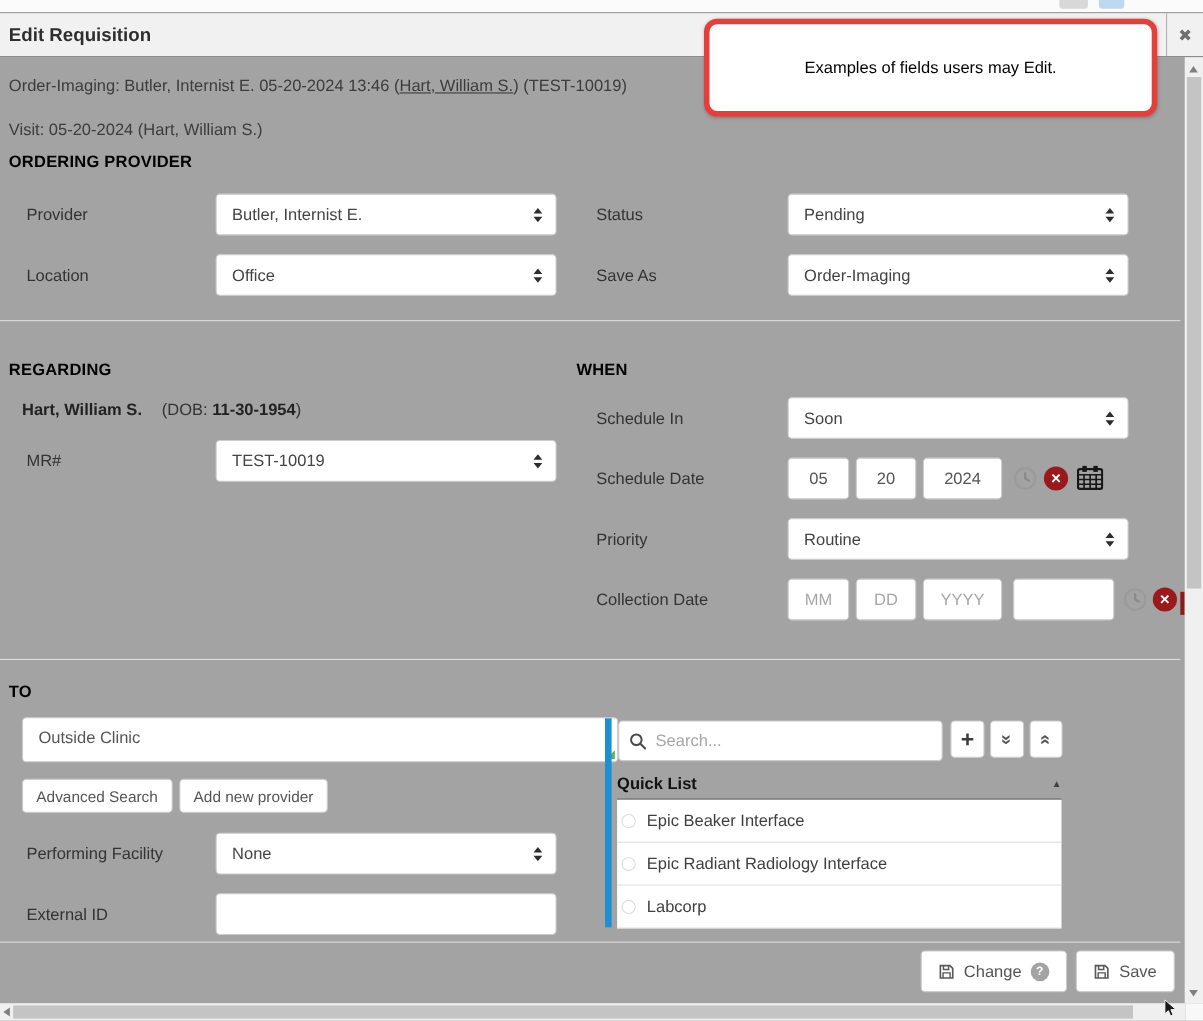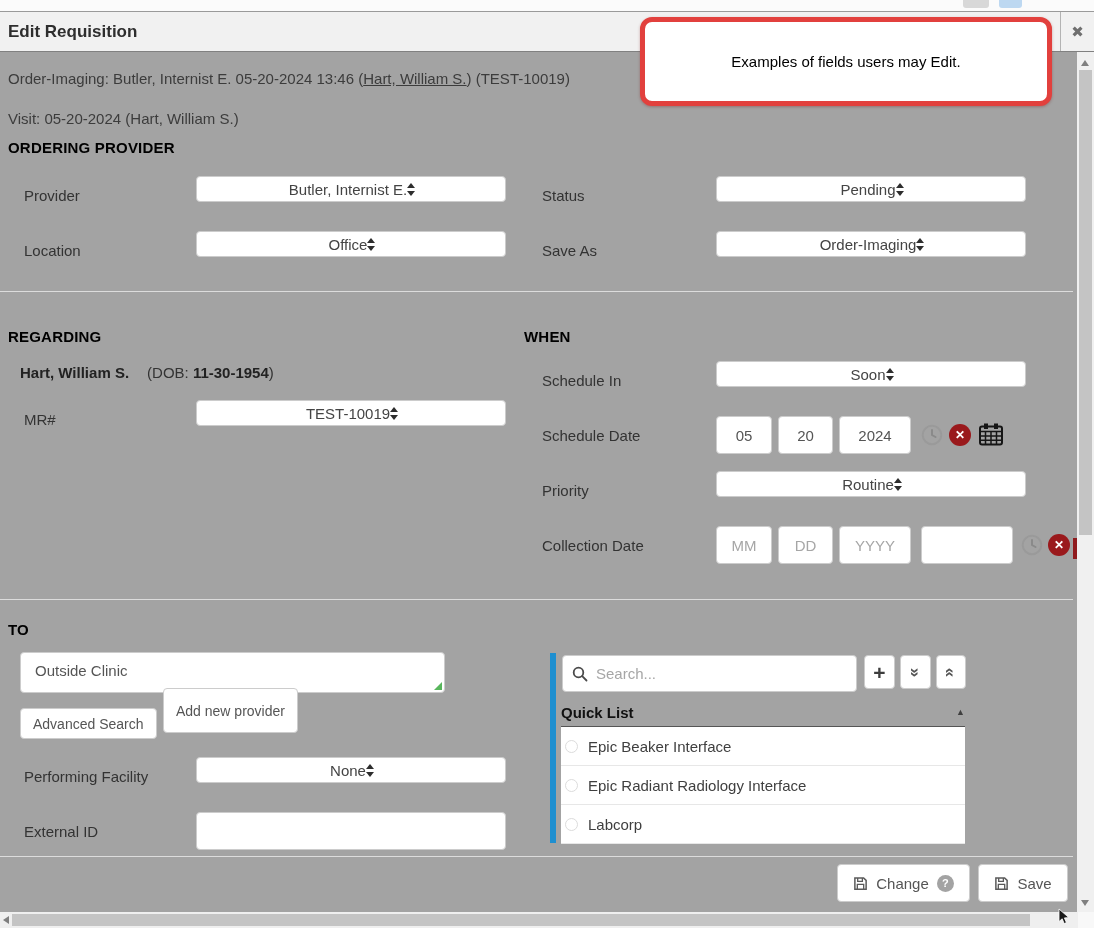--- a/index.html
+++ b/index.html
@@ -2,21 +2,21 @@
 <html><head>
 <meta charset="utf-8">
 <style>
 *{box-sizing:border-box;margin:0;padding:0}
 html,body{background:#fff}
 body{font-family:"Liberation Sans","DejaVu Sans",sans-serif}
 #app{position:relative;width:1094px;height:928px;background:#a3a3a3;overflow:hidden}
 .abs{position:absolute}
 .h{font-size:15px;font-weight:bold;color:#000;letter-spacing:.2px}
 .lbl{height:38px;display:flex;align-items:center;font-size:15px;color:#333}
-.select{height:26px;background:#fff;border:1px solid #ccc;border-radius:4px;display:flex;align-items:center;justify-content:center;padding:0 12px 0 14px;cursor:pointer}
+.select{height:38px;background:#fff;border:1px solid #ccc;border-radius:4px;display:flex;align-items:center;justify-content:space-between;padding:0 12px 0 14px;cursor:pointer}
 .select .val{font-size:15px;color:#444}
 .caret{display:flex;flex-direction:column;align-items:center;gap:3px}
 .caret b{width:0;height:0;border-left:4.5px solid transparent;border-right:4.5px solid transparent}
 .caret b.u{border-bottom:5.5px solid #2d2d2d}
 .caret b.d{border-top:5.5px solid #2d2d2d}
 .tin{height:38px;border:1px solid #ccc;border-radius:4px;font-size:15px;color:#555;text-align:center;background:#fff;outline:none;font-family:inherit}
 .tin::placeholder{color:#a6a6a6}
 .btn{border:1px solid #ccc;border-radius:4px;background:#fff;color:#555;font-size:14px;font-family:inherit;display:inline-flex;align-items:center;justify-content:center;cursor:pointer}
 .hr{border-top:1px solid #dcdcdc;height:0}
 .redx{width:22px;height:22px;border-radius:50%;background:#9a191c;color:#fff;display:flex;align-items:center;justify-content:center;font-size:12px;font-weight:bold;border:none;cursor:pointer;flex:none}
@@ -148,27 +148,27 @@
         <circle cx="11" cy="11" r="9.3" fill="none" stroke="#9a9a9a" stroke-width="2"></circle>
         <path d="M11 6v5l3.5 2" fill="none" stroke="#8a8a8a" stroke-width="2" stroke-linecap="round"></path>
       </svg></span>
   <button class="redx abs" style="left:1048px;top:534px">✕</button>
   <span class="abs" style="left:1073px;top:538px;width:4px;height:21px;background:#8f1a1d"></span>
 
   <div class="hr abs" style="left:0;top:599px;width:1073px"></div>
 
   <div class="h abs" style="left:8px;top:621px">TO</div>
 
-  <div class="abs" style="left:20px;top:652px;width:425px;height:41px;border:1px solid #ccc;border-radius:4px;background:#fff;padding:9px 14px;font-size:15px;color:#555;cursor:text">
+  <div class="abs" style="left:20px;top:652px;width:542px;height:41px;border:1px solid #ccc;border-radius:4px;background:#fff;padding:9px 14px;font-size:15px;color:#555;cursor:text">
     <span>Outside Clinic</span>
     <span class="abs" style="right:2px;bottom:2px;width:0;height:0;border-left:8px solid transparent;border-bottom:8px solid #58b65c"></span>
   </div>
 
   <button class="btn abs" style="left:20px;top:708px;height:31px;padding:0 12px">Advanced Search</button>
-  <button class="btn abs" style="left:163px;top:688px;height:45px;padding:0 12px">Add new provider</button>
+  <button class="btn abs" style="left:163px;top:708px;height:31px;padding:0 12px">Add new provider</button>
 
   <div class="lbl abs" style="left:24px;top:757px">Performing Facility</div>
   <div class="select abs" style="left:196px;top:757px;width:310px">
     <span class="val">None</span>
     <span class="caret">
         <b class="u"></b>
         <b class="d"></b>
       </span>
   </div>
 

